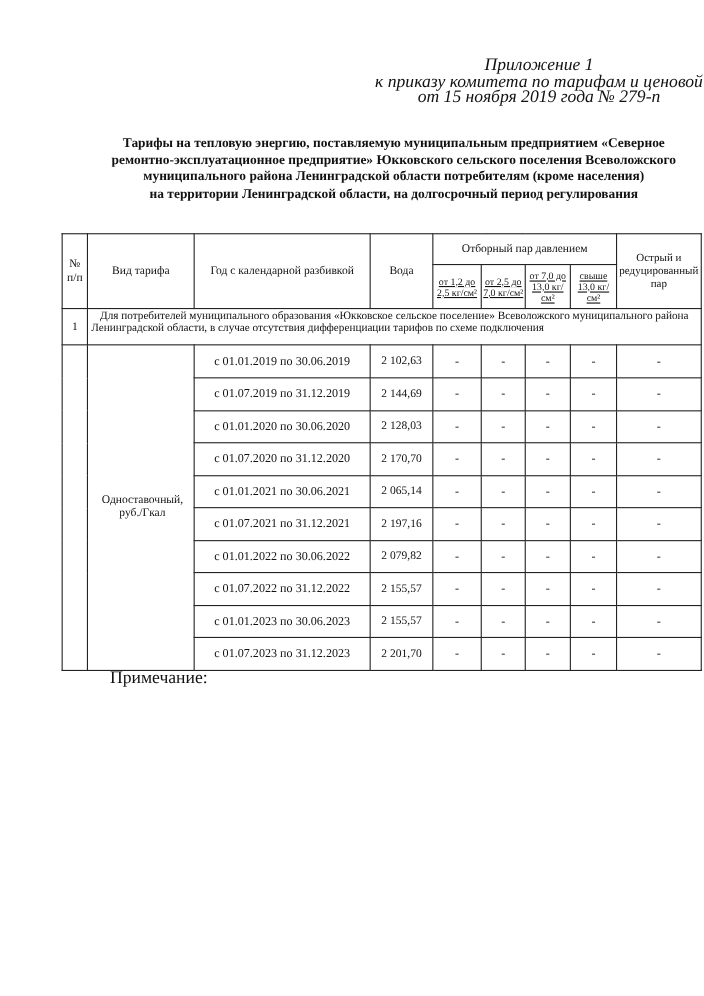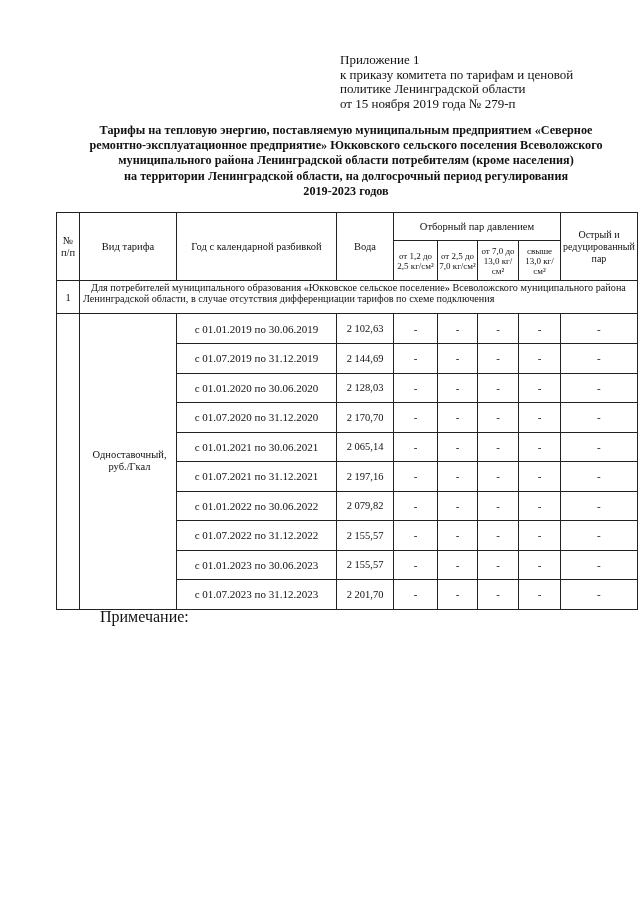--- a/index.html
+++ b/index.html
@@ -2,67 +2,65 @@
 <html><head>
   <meta charset="utf-8">
   <style>
     html, body { margin: 0; padding: 0; background: #ffffff; }
     body {
       width: 640px; height: 905px; position: relative; overflow: hidden;
       font-family: "Liberation Serif", serif; color: #111;
     }
     .appendix {
       position: absolute; left: 340px; top: 53px; width: 300px;
-      font-size: 13px; line-height: 14.5px;
+      text-align: center; font-size: 16px; line-height: 14.5px; font-style: italic;
     }
     .title {
-      position: absolute; left: 64px; top: 123px; width: 564px;
+      position: absolute; left: 76px; top: 123px; width: 564px;
       text-align: center; font-weight: bold; font-size: 12.2px; line-height: 15.2px;
     }
     table.tariffs {
       position: absolute; left: 56px; top: 212px;
       border-collapse: collapse; table-layout: fixed;
       font-size: 10.5px;
     }
     table.tariffs td, table.tariffs th {
       border: 1px solid #222; padding: 0 2px; text-align: center; vertical-align: middle;
       font-weight: normal; overflow: hidden;
     }
     .hdr-main { font-size: 10.5px; line-height: 12px; }
-    .hdr-sub { font-size: 9px; line-height: 10px; padding: 0 1px !important; }
+    .hdr-sub { font-size: 9px; line-height: 10px; padding: 0 1px !important; text-decoration: underline; }
     .sub-note {
       text-align: right; text-align-last: left; font-size: 10.2px; line-height: 11px;
       padding: 1px 3px !important; vertical-align: top !important;
     }
     .tariff-type { text-align: center; vertical-align: middle !important; padding-left: 5px !important; line-height: 12px; }
     .period { font-size: 11px; }
     .dash { font-size: 11px; }
     .note {
       position: absolute; left: 56px; top: 610px; width: 558px;
       font-size: 16px; line-height: 14px;
     }
     .note .note-label { text-indent: 44px; }
     .note .note-body { text-indent: 44px; text-align: justify; }
   </style>
 </head>
 <body>
 
 <div class="appendix">
   <div>Приложение 1</div>
   <div>к приказу комитета по тарифам и ценовой</div>
-  <div>политике Ленинградской области</div>
   <div>от 15 ноября 2019 года № 279-п</div>
 </div>
 
 <div class="title">
   <div>Тарифы на тепловую энергию, поставляемую муниципальным предприятием «Северное</div>
   <div>ремонтно-эксплуатационное предприятие» Юкковского сельского поселения Всеволожского</div>
   <div>муниципального района Ленинградской области потребителям (кроме населения)</div>
   <div>на территории Ленинградской области, на долгосрочный период регулирования</div>
-  <div>2019-2023 годов</div>
 </div>
 
 <table class="tariffs">
   <colgroup>
     <col style="width:23px">
     <col style="width:97px">
     <col style="width:160px">
     <col style="width:57px">
     <col style="width:44px">
     <col style="width:40px">

